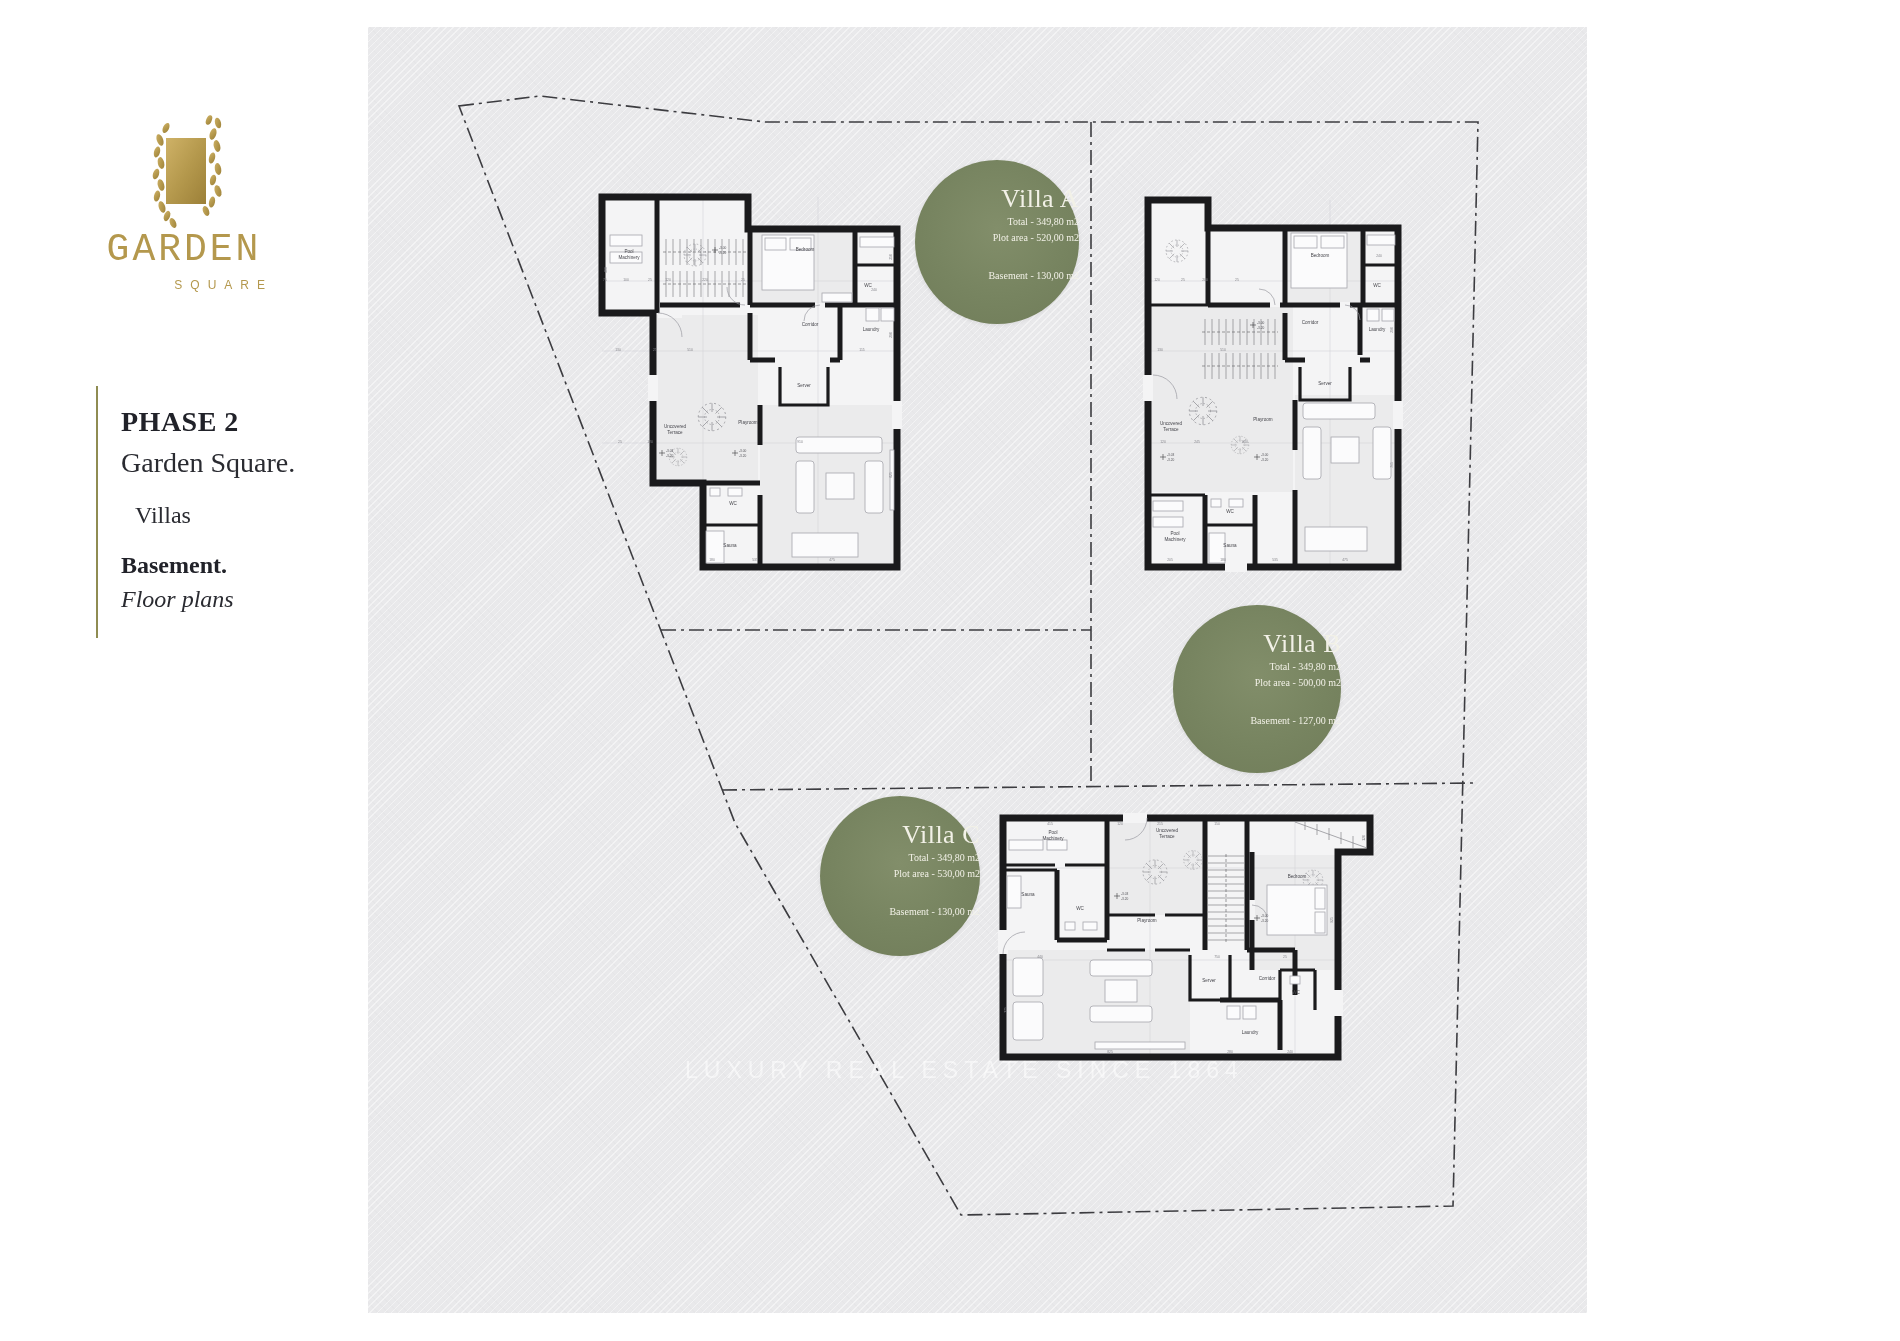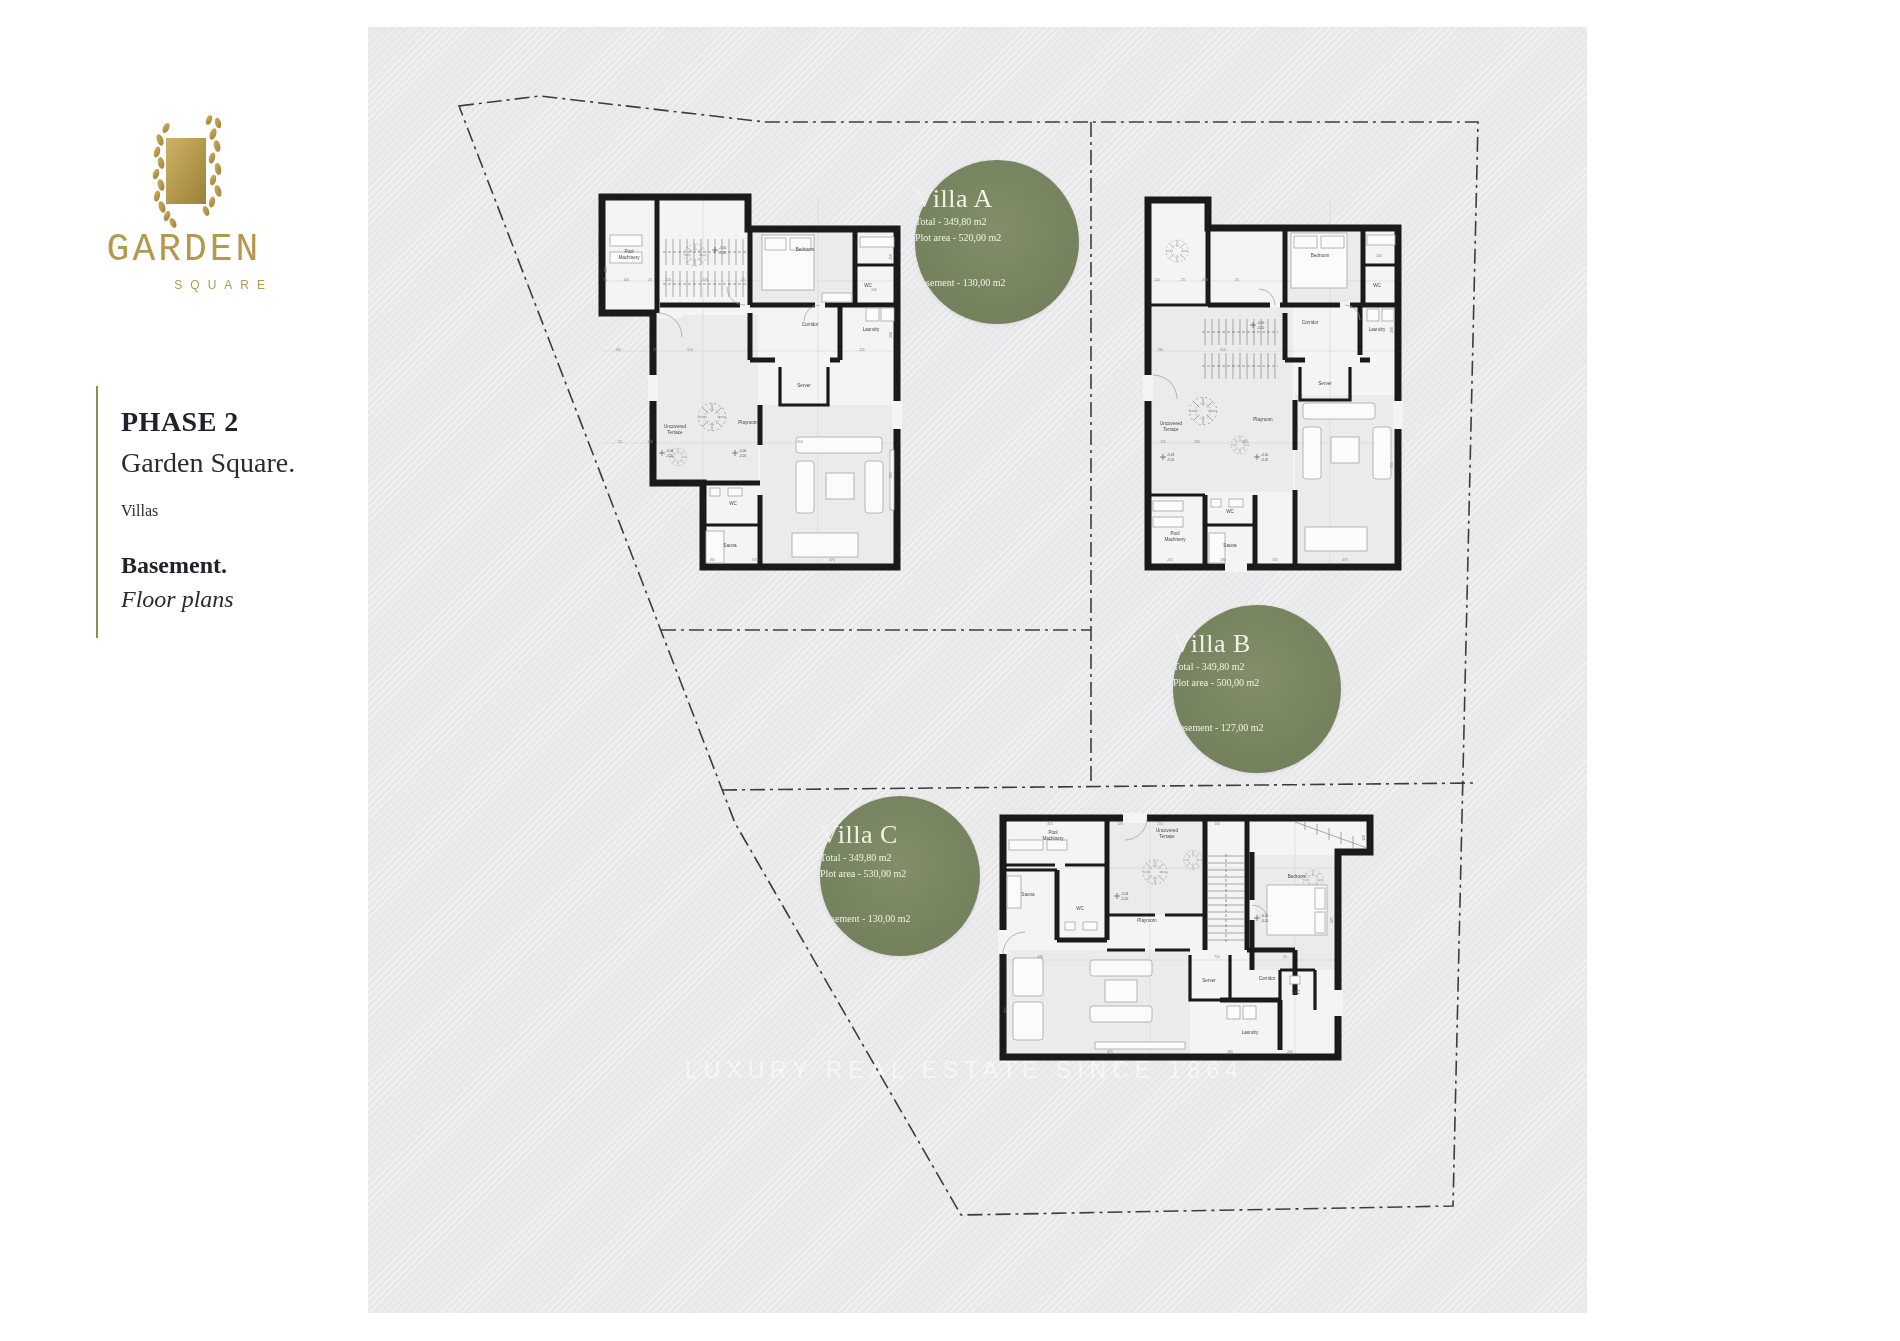--- a/index.html
+++ b/index.html
@@ -6,36 +6,36 @@
   #stage{position:relative;width:1900px;height:1341px;background:#ffffff;overflow:hidden;
          font-family:"Liberation Serif", serif;}
   
   .brand-name{position:absolute;left:95px;top:228px;width:178px;text-align:center;
     font-family:Liberation Mono, monospace;font-size:38px;letter-spacing:3px;color:#b4984d;font-weight:400;}
   .brand-sub{position:absolute;left:95px;top:278px;width:178px;text-align:right;
     font-family:"Liberation Sans", sans-serif;font-size:12px;letter-spacing:8px;color:#b4984d;}
   .side-rule{position:absolute;left:96px;top:386px;width:2px;height:252px;background:#8f8c52;}
   .phase{position:absolute;left:121px;top:406px;font-size:28px;font-weight:700;color:#212229;letter-spacing:.5px;}
   .proj1{position:absolute;left:121px;top:447px;font-size:28px;color:#2a2b31;}
-  .proj2{position:absolute;left:121px;top:502px;font-size:16px;color:#2a2b31;font-family:Liberation Serif, serif;}
+  .proj2{position:absolute;left:135px;top:502px;font-size:24px;color:#2a2b31;font-family:Liberation Serif, serif;}
   .level{position:absolute;left:121px;top:552px;font-size:24px;font-weight:700;color:#212229;}
   .level-sub{position:absolute;left:121px;top:586px;font-size:24px;font-style:italic;color:#2a2b31;}
   
   #panel{position:absolute;left:368px;top:27px;width:1219px;height:1286px;background:#e9e9eb;
     background-image:repeating-linear-gradient(135deg, rgba(255,255,255,.45) 0px, rgba(255,255,255,.45) 1px, transparent 1px, transparent 5px),
                      repeating-linear-gradient(45deg, rgba(0,0,0,.012) 0px, rgba(0,0,0,.012) 1px, transparent 1px, transparent 7px);}
   #boundary{position:absolute;left:0;top:0;}
   .bnd{fill:none;stroke:#3c3c40;stroke-width:1.6;stroke-dasharray:15 5 3 5;}
   
-  .badge{position:absolute;border-radius:50%;color:#f2f1e7;text-align:left;
+  .badge{position:absolute;border-radius:50%;color:#f2f1e7;text-align:right;
     background:radial-gradient(circle at 50% 42%, #828e6a 0%, #778460 55%, #707c59 100%);
     box-shadow:0 1px 4px rgba(0,0,0,.08);}
   .b-title{font-size:26px;margin-top:24px;letter-spacing:.5px;}
   .b-line{font-size:10px;line-height:1.55;}
-  .b-base{margin-top:30px;}
+  .b-base{margin-top:23px;}
   
   .wm1{position:absolute;font-size:106px;letter-spacing:14px;color:rgba(255,255,255,.6);white-space:nowrap;}
   .wm2{position:absolute;font-size:23px;letter-spacing:6px;color:rgba(255,255,255,.55);white-space:nowrap;
        font-family:"Liberation Sans", sans-serif;}
   
   svg.plan{position:absolute;overflow:visible;}
   .floor{fill:#f4f4f5;stroke:none;}
   .tint{fill:rgba(0,0,0,.035);}
   .wallline{fill:none;stroke:#1a1a1c;stroke-width:7;}
   .w4{stroke:#1a1a1c;stroke-width:5;fill:none;}

